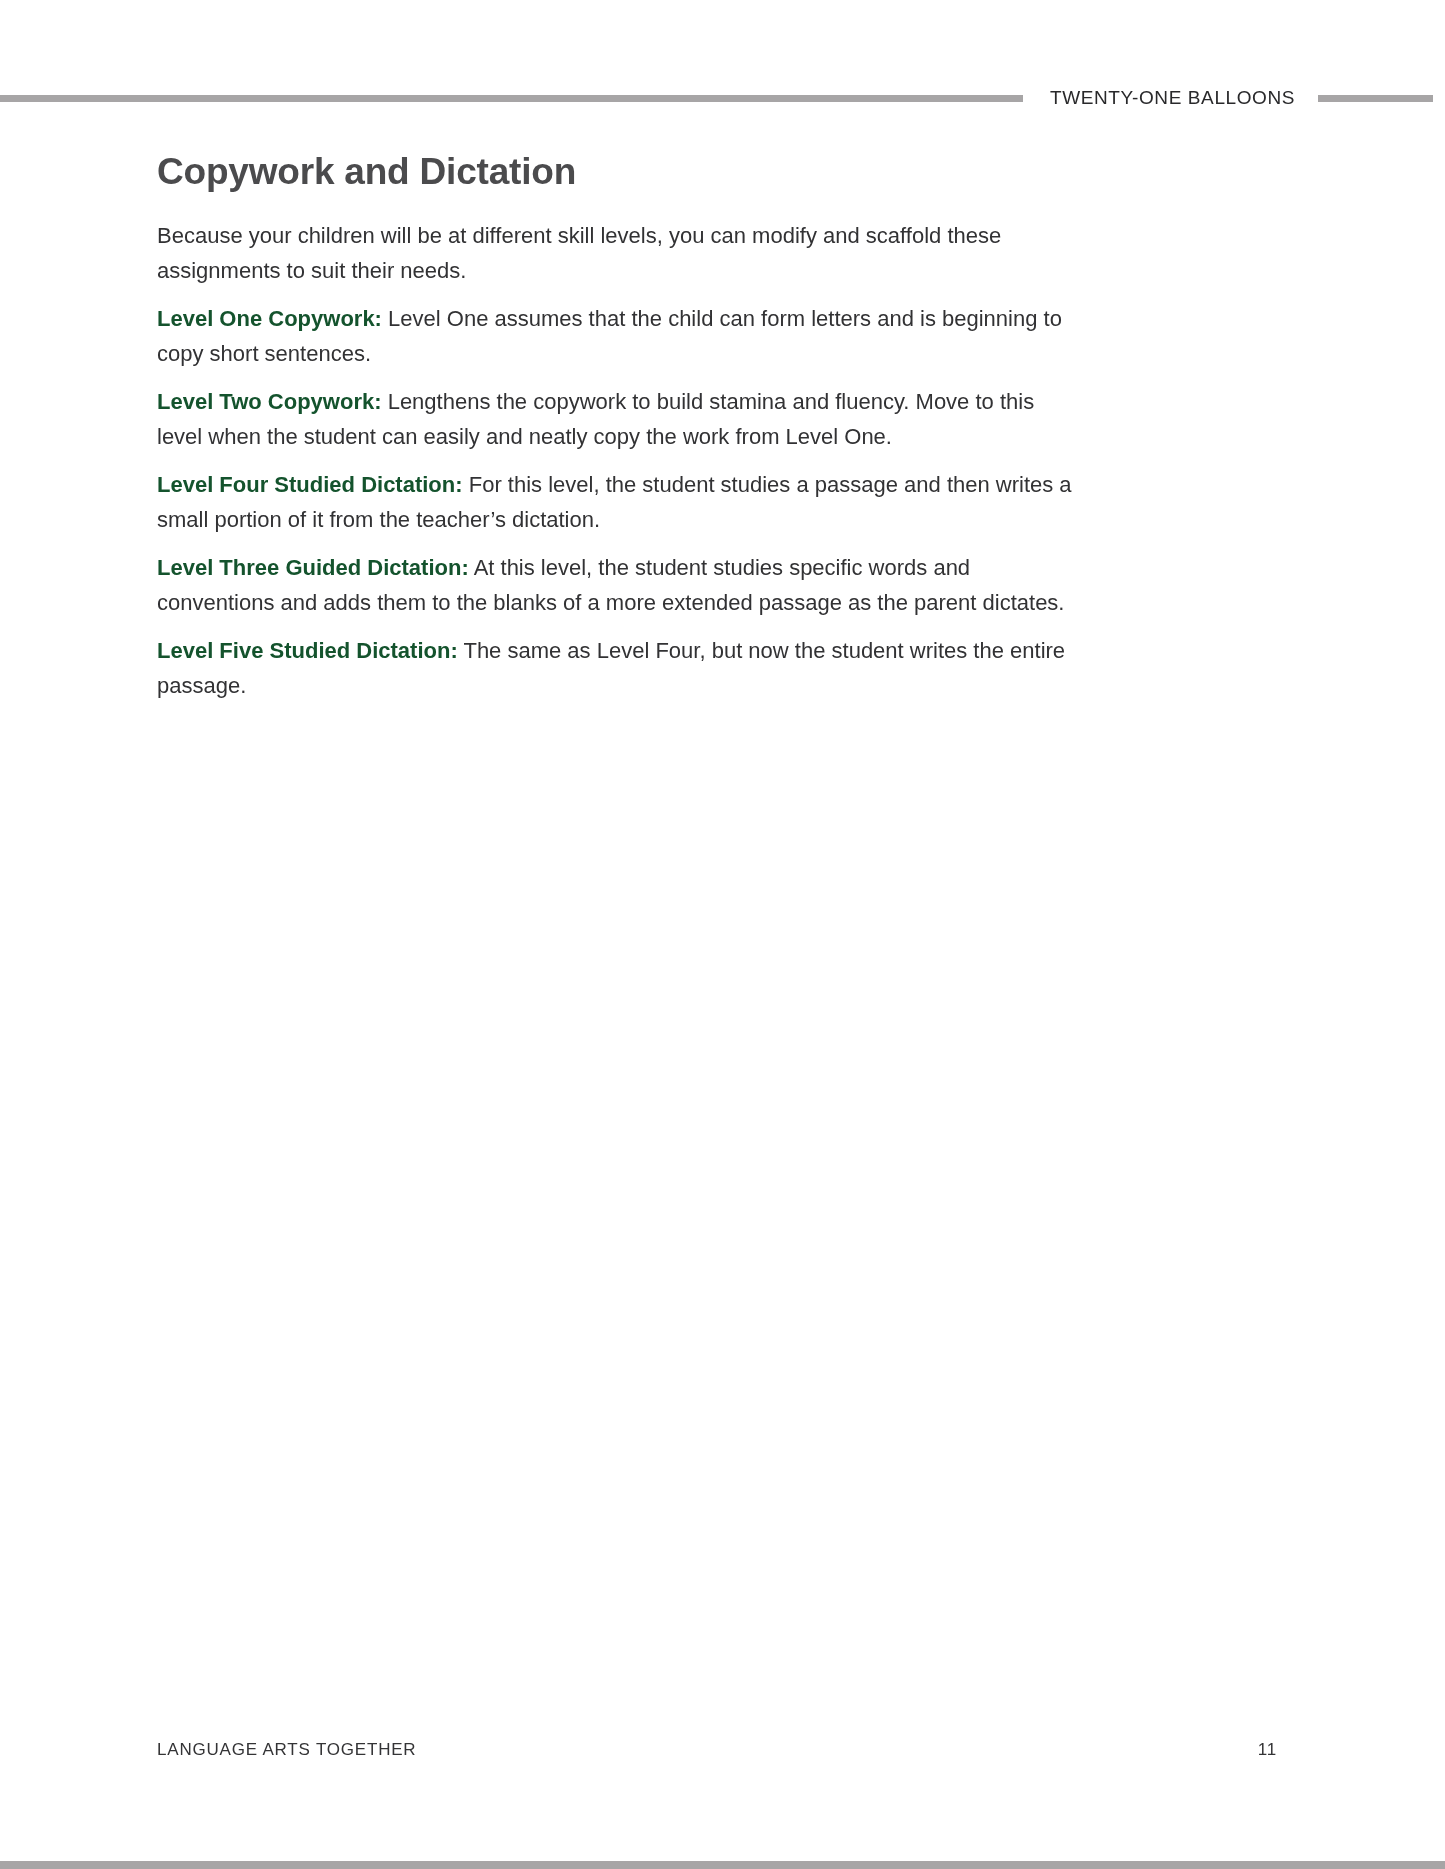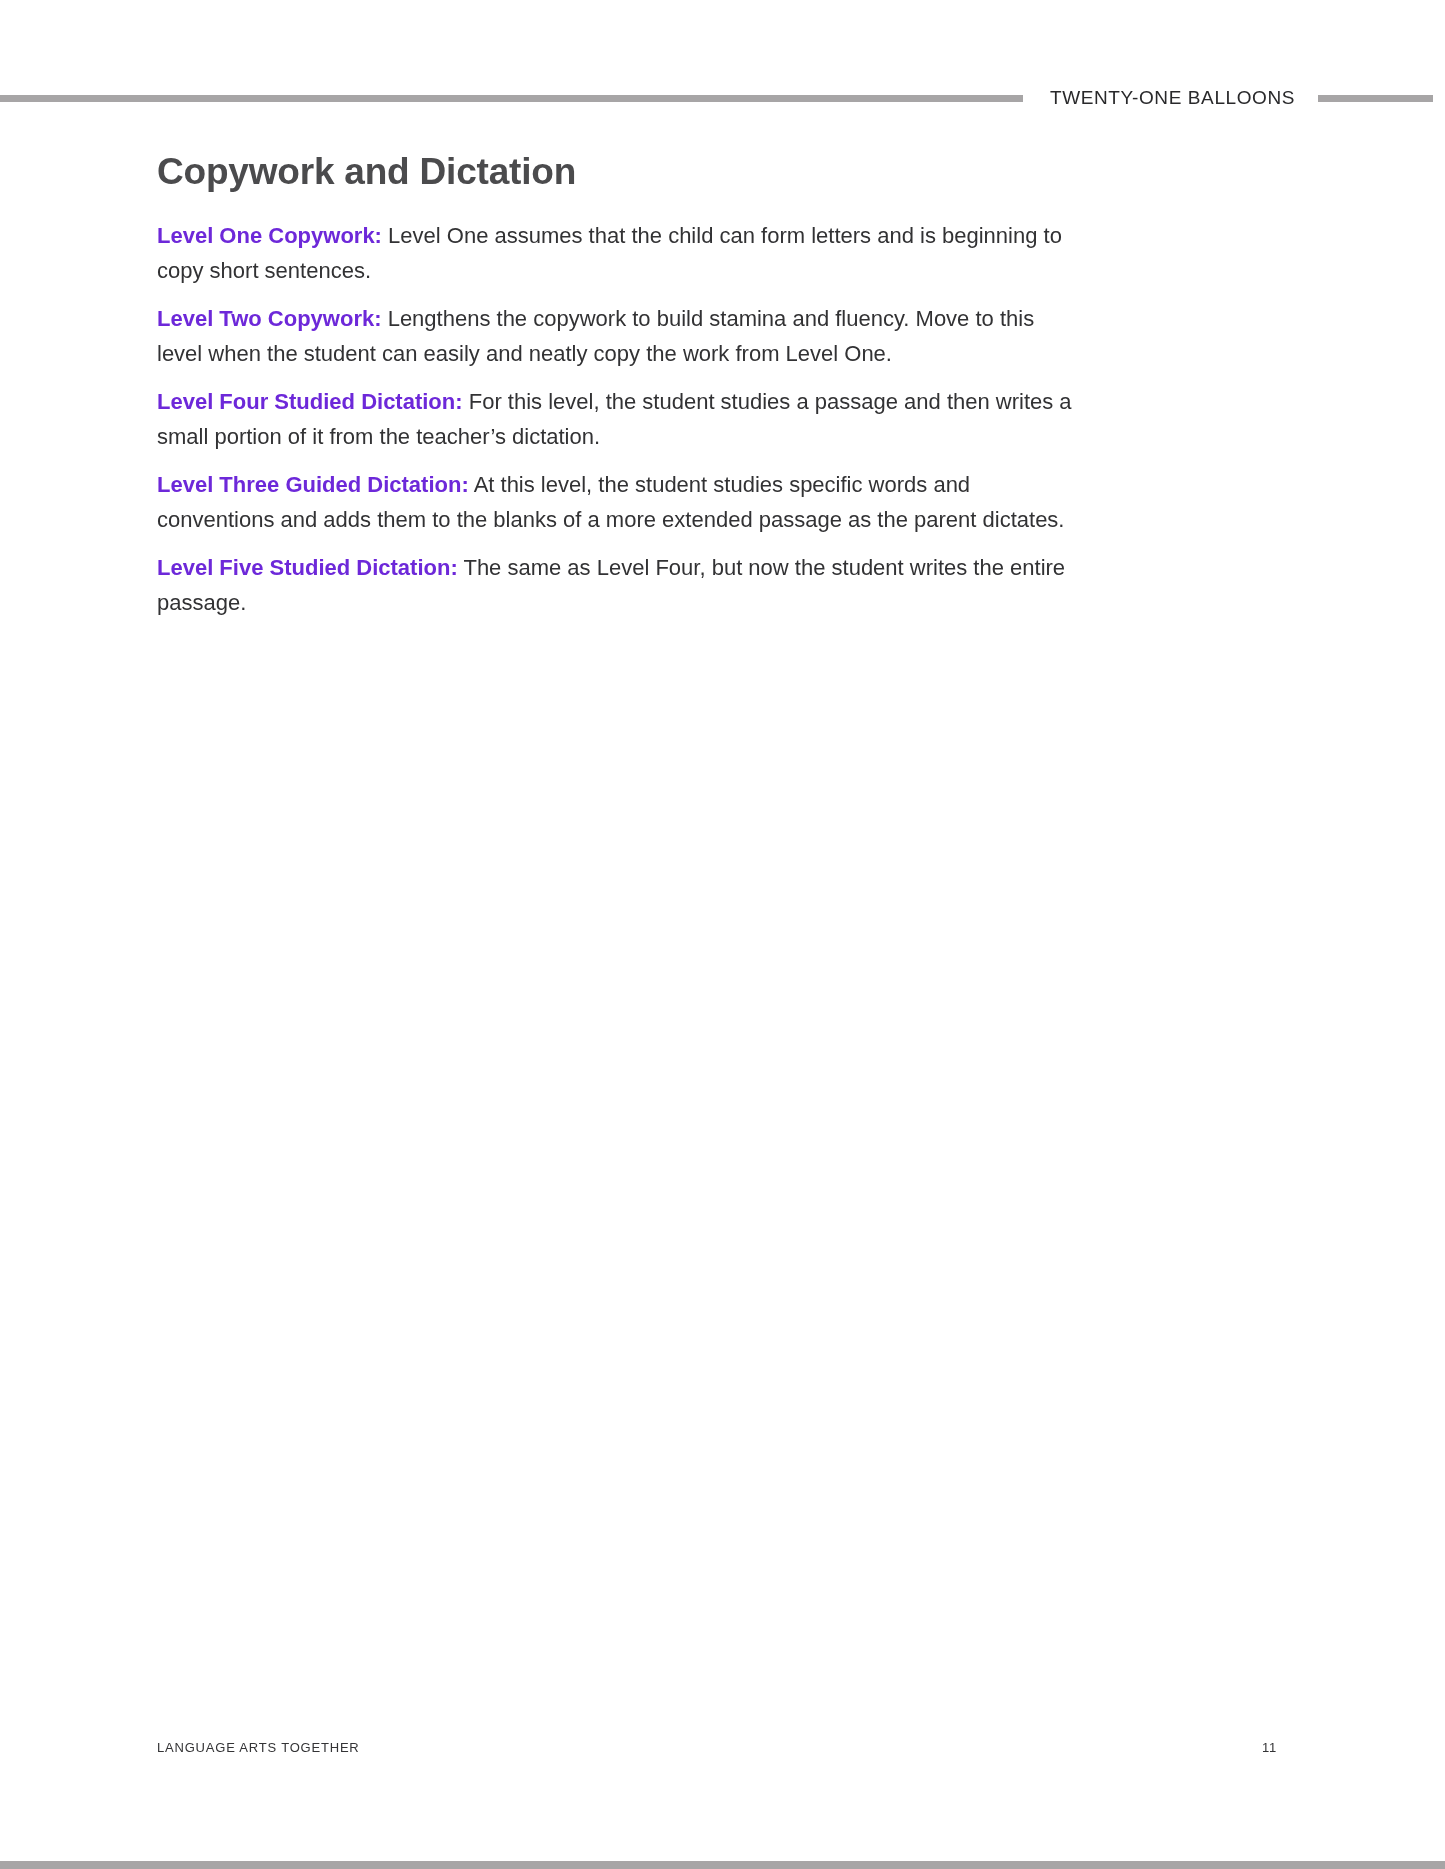--- a/index.html
+++ b/index.html
@@ -63,33 +63,33 @@
     letter-spacing: -0.2px;
   }
   .content p {
     font-size: 22px;
     line-height: 35px;
     color: #323234;
     margin: 0 0 13px 0;
   }
   .content p strong {
     font-weight: 700;
-    color: #6d28d9;
+    color: #14532d;
   }
 
   
   .page-footer {
     position: absolute;
     top: 1740px;
     left: 157px;
     right: 168px;
     display: flex;
     justify-content: space-between;
     align-items: baseline;
-    font-size: 13px;
+    font-size: 17px;
     letter-spacing: 0.8px;
     color: #343436;
   }
   .footer-rule {
     position: absolute;
     bottom: 0;
     left: 0;
     right: 0;
     height: 8px;
     background: #a7a5a6;
@@ -102,20 +102,21 @@
   <div class="rule rule-left"></div>
   <div class="running-title">TWENTY-ONE BALLOONS</div>
   <div class="rule rule-right"></div>
 </div>
 
 <div class="content">
   <h1 class="page-title">Copywork and Dictation</h1>
 
 
 
+  <p><strong></strong> <span>Because your children will be at different skill levels, you can modify and scaffold these assignments to suit their needs.</span></p>
 
   <p><strong>Level One Copywork:</strong> <span>Level One assumes that the child can form letters and is beginning to copy short sentences.</span></p>
 
   <p><strong>Level Two Copywork:</strong> <span>Lengthens the copywork to build stamina and fluency. Move to this level when the student can easily and neatly copy the work from Level One.</span></p>
 
   <p><strong>Level Four Studied Dictation:</strong> <span>For this level, the student studies a passage and then writes a small portion of it from the teacher’s dictation.</span></p>
 
   <p><strong>Level Three Guided Dictation:</strong> <span>At this level, the student studies specific words and conventions and adds them to the blanks of a more extended passage as the parent dictates.</span></p>
 
   <p><strong>Level Five Studied Dictation:</strong> <span>The same as Level Four, but now the student writes the entire passage.</span></p>

